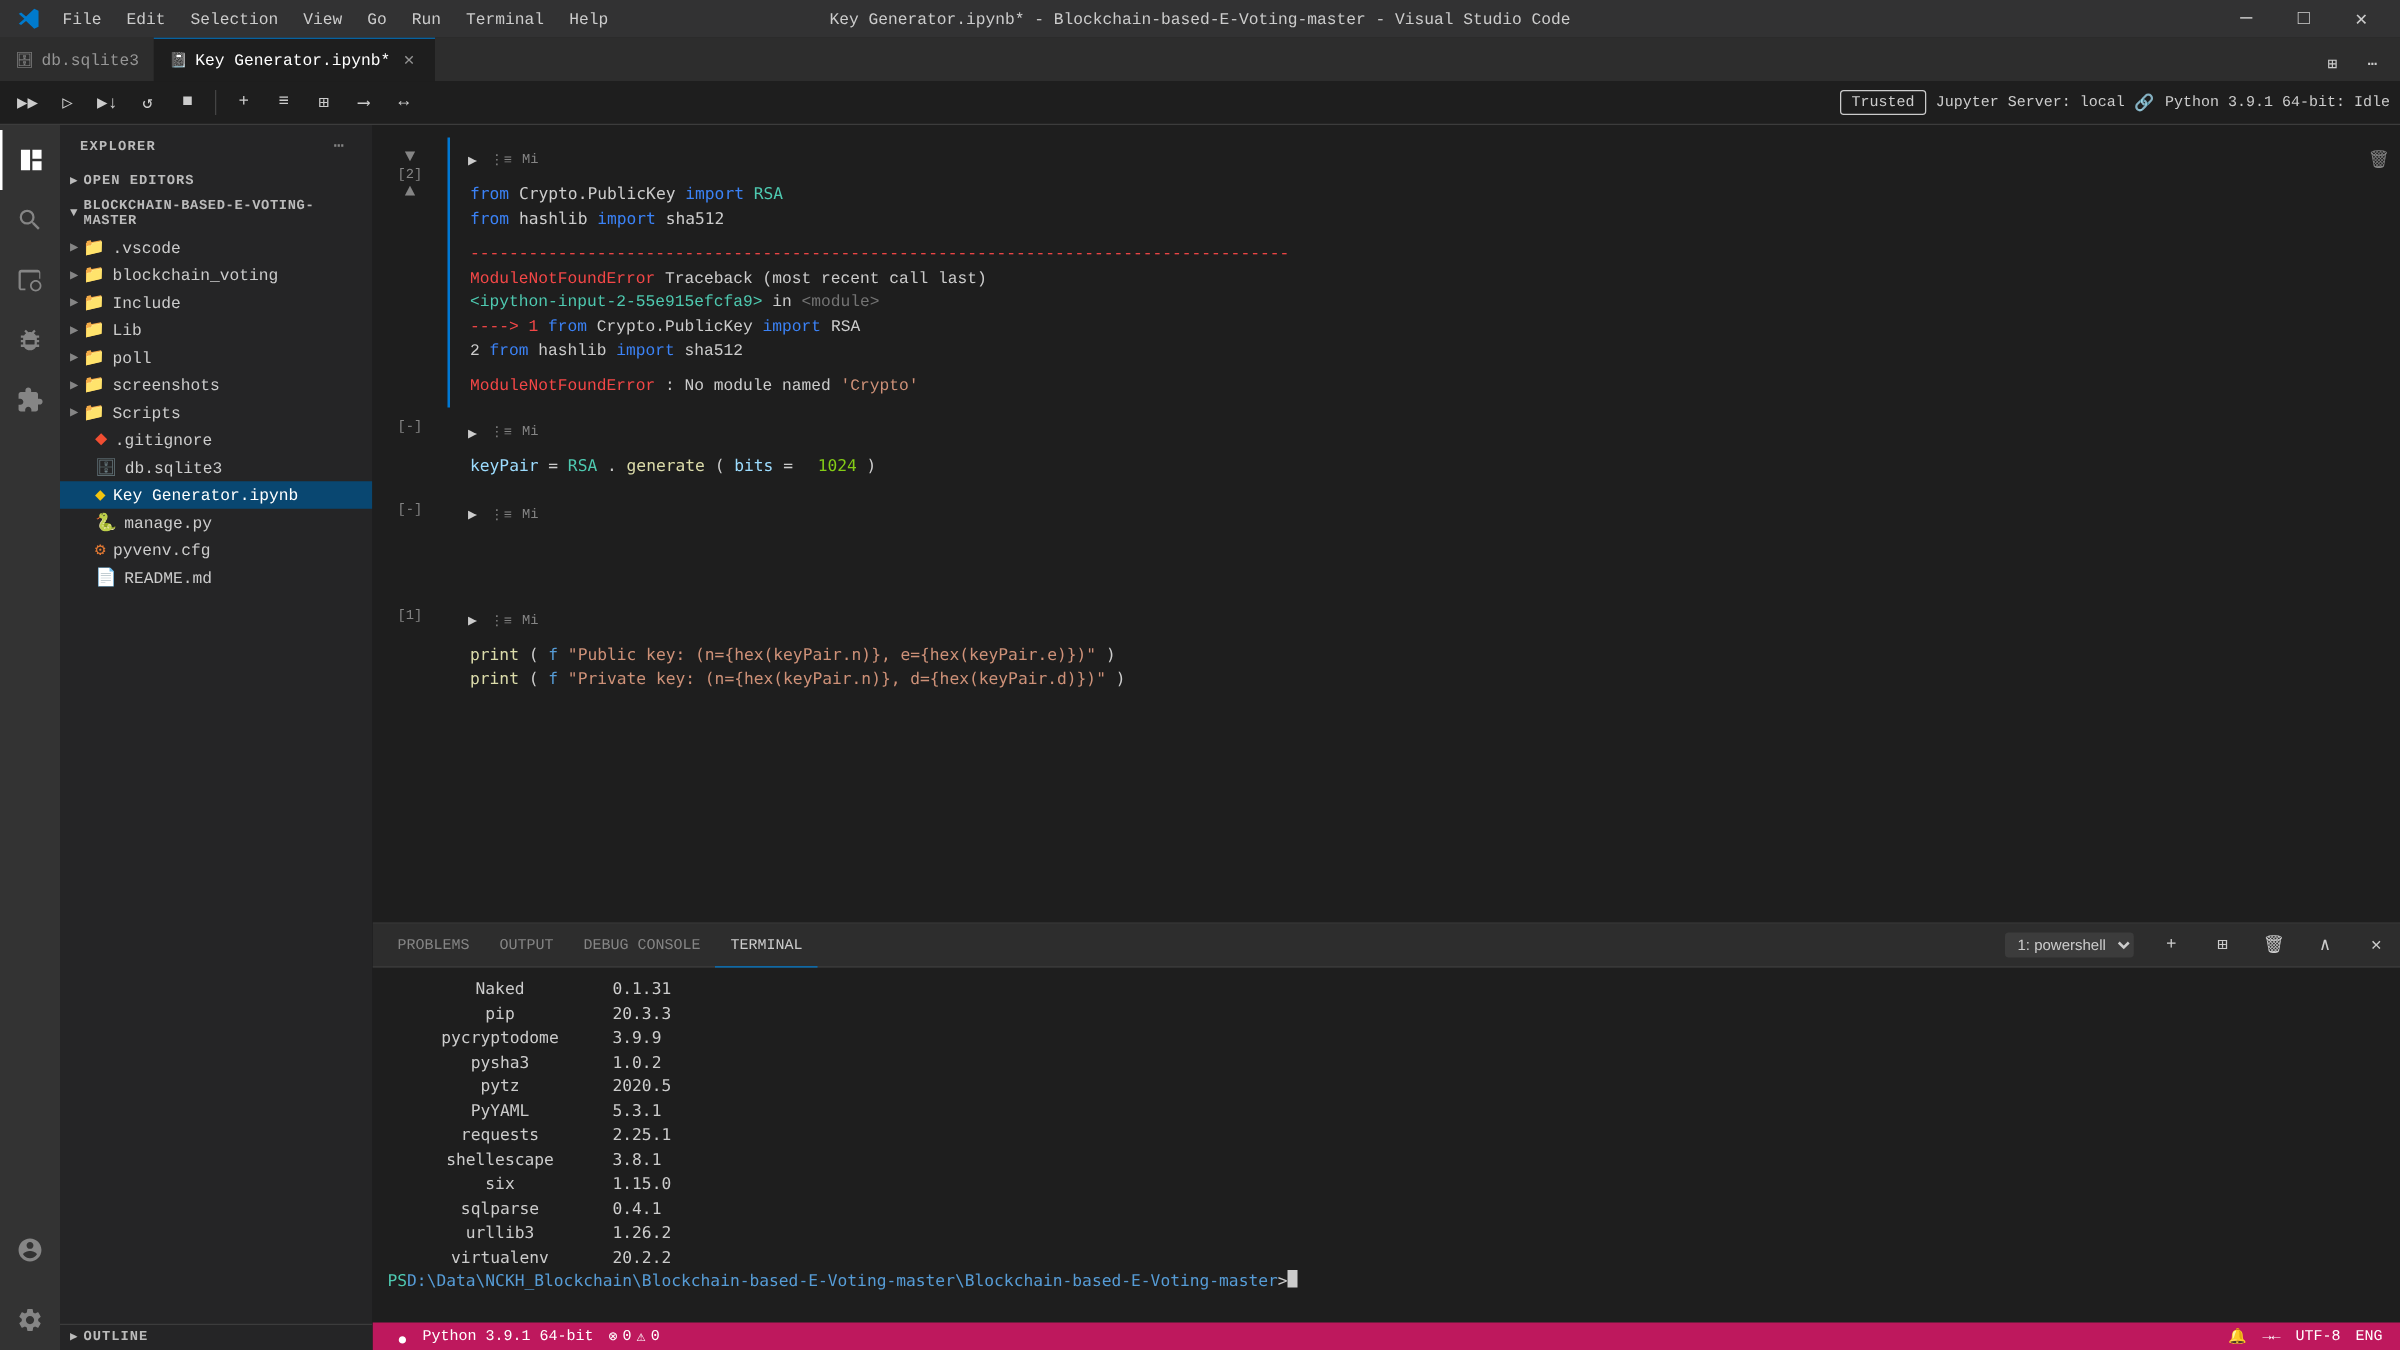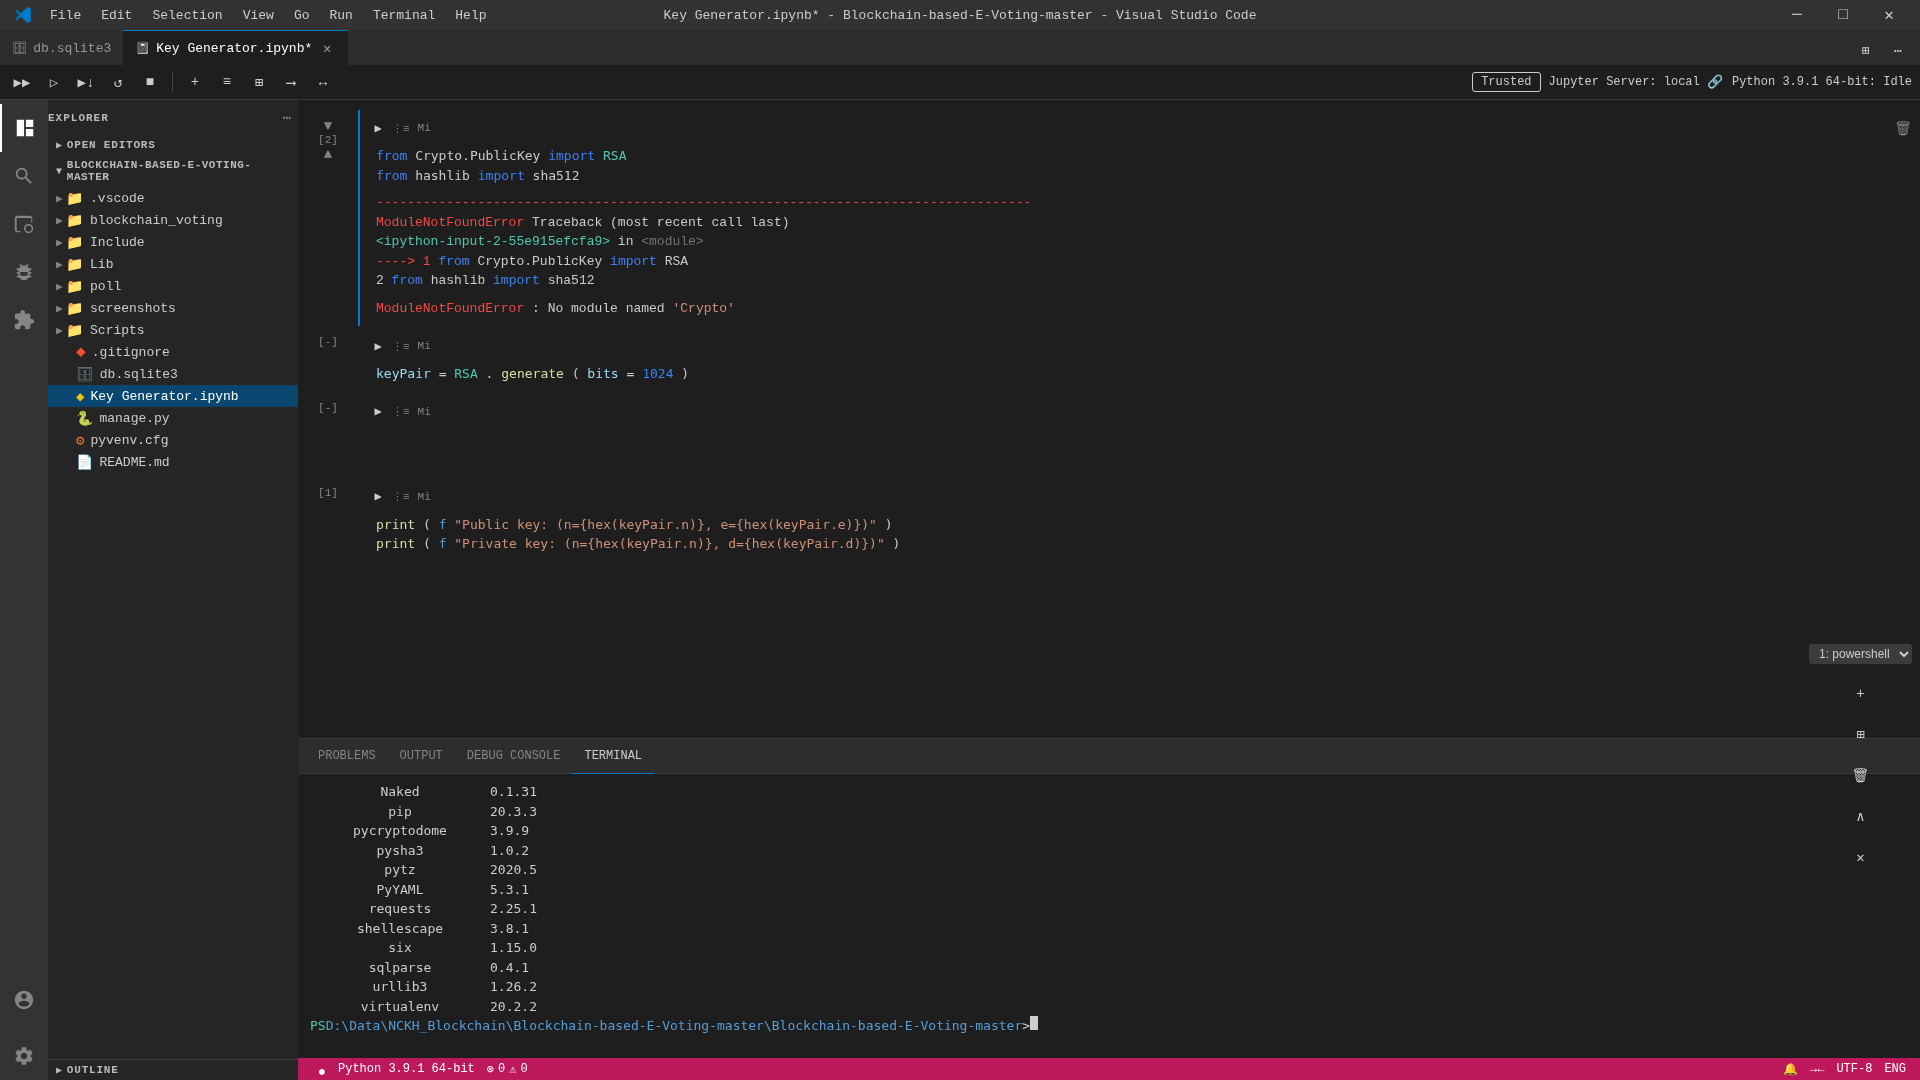--- a/index.html
+++ b/index.html
@@ -208,21 +208,21 @@
       background: #252526;
       display: flex;
       flex-direction: column;
       flex-shrink: 0;
       overflow: hidden;
     }
     #sidebar-header {
       height: 35px;
       display: flex;
       align-items: center;
-      padding: 0 0;
+      padding: 0 16px;
       justify-content: space-between;
     }
     .sidebar-title {
       font-size: 11px;
       font-weight: bold;
       color: #bbbbbb;
       letter-spacing: 1px;
       text-transform: uppercase;
     }
     .sidebar-actions { display: flex; gap: 4px; }
@@ -364,21 +364,21 @@
     .output-error-highlight {
       color: #f44747;
     }
 
     
     .kw { color: #569cd6; }
     .kw2 { color: #3b82f6; }
     .fn { color: #dcdcaa; }
     .str { color: #ce9178; }
     .cls { color: #4ec9b0; }
-    .num { color: #3b82f6; }
+    .num { color: #84cc16; margin-left: 12px; }
     .var { color: #9cdcfe; }
 
     
     #terminal-panel {
       height: 320px;
       background: #1e1e1e;
       border-top: 1px solid #3c3c3c;
       display: flex;
       flex-direction: column;
       flex-shrink: 0;
@@ -404,21 +404,20 @@
     }
     .panel-tab.active {
       color: #cccccc;
       border-bottom: 1px solid #007acc;
     }
     .terminal-right {
       margin-left: auto;
       display: flex;
       align-items: center;
       gap: 19px;
-      flex-direction: column;
     }
     .terminal-select {
       background: #3c3c3c;
       border: none;
       color: #cccccc;
       font-size: 12px;
       padding: 2px 6px;
       border-radius: 3px;
       cursor: pointer;
     }

